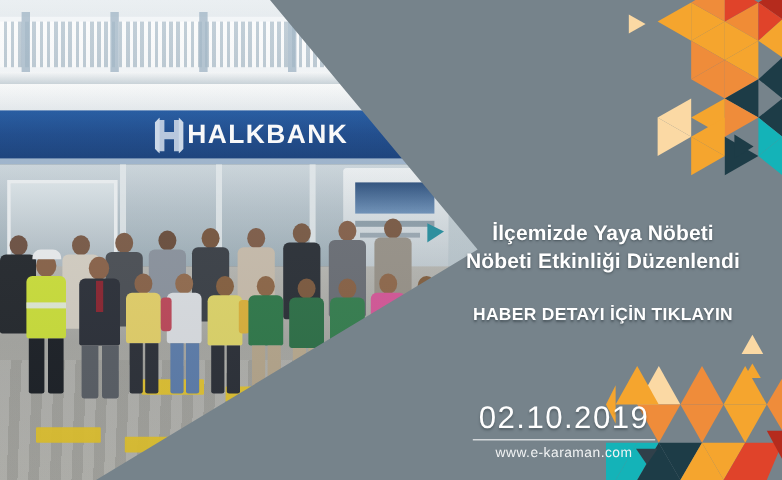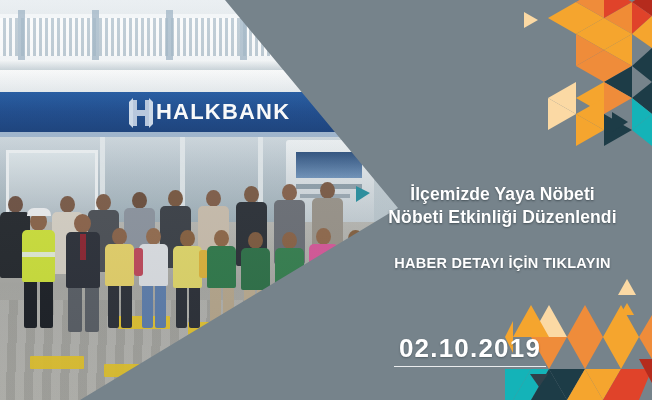--- a/index.html
+++ b/index.html
@@ -88,21 +88,21 @@
   }
   #cta{
     position:absolute;left:360px;top:255px;width:285px;
     text-align:center;color:#ffffff;
     font-size:14.5px;font-weight:bold;letter-spacing:.3px;
     text-shadow:0 1px 2px rgba(30,40,46,.5);
   }
   #dateblock{
     position:absolute;left:390px;top:333px;width:160px;text-align:center;
   }
-  #date{color:#ffffff;font-size:26px;font-weight:bold;letter-spacing:1.2px;
+  #date{color:#ffffff;font-size:26px;font-weight:normal;letter-spacing:1.2px;
     line-height:30px;text-shadow:0 1px 2px rgba(30,40,46,.4);}
   #rule{width:152px;height:1px;background:rgba(255,255,255,.85);margin:3px auto 0;}
   #site{color:#f2f4f5;font-size:11.5px;letter-spacing:.4px;margin-top:5px;}
 </style>
 </head>
 <body>
 
 <div id="banner">
 
   <div id="photo">
@@ -302,15 +302,16 @@
   <div id="headline">
     <div>İlçemizde Yaya Nöbeti</div>
     <div>Nöbeti Etkinliği Düzenlendi</div>
   </div>
 
   <div id="cta">HABER DETAYI İÇİN TIKLAYIN</div>
 
   <div id="dateblock">
     <div id="date">02.10.2019</div>
     <div id="rule"></div>
+    <div id="site">www.e-karaman.com</div>
   </div>
 
 </div>
 
 </body></html>

